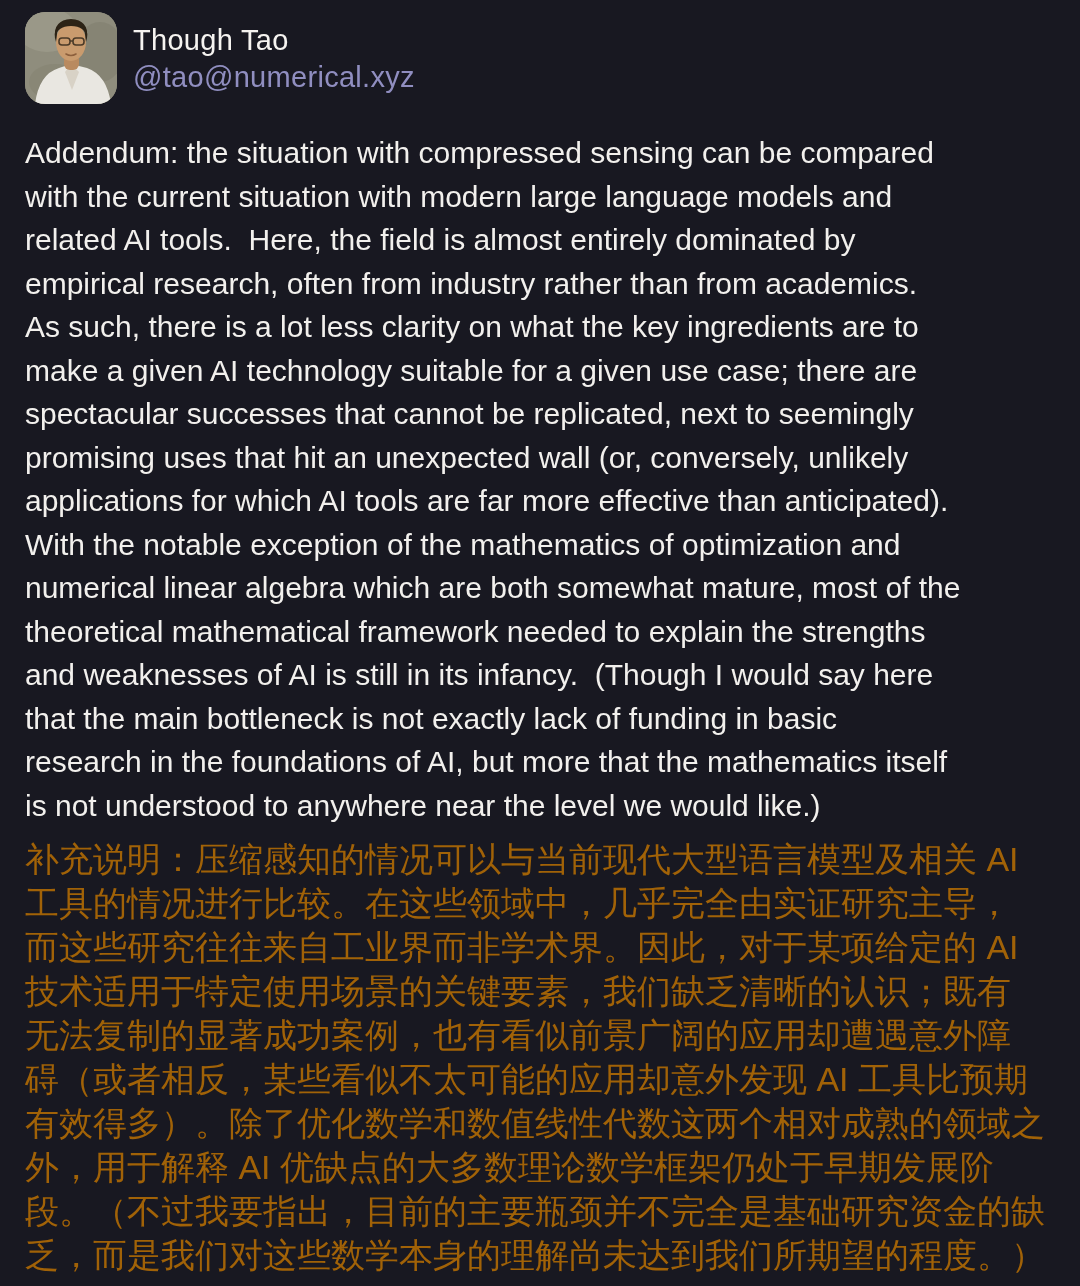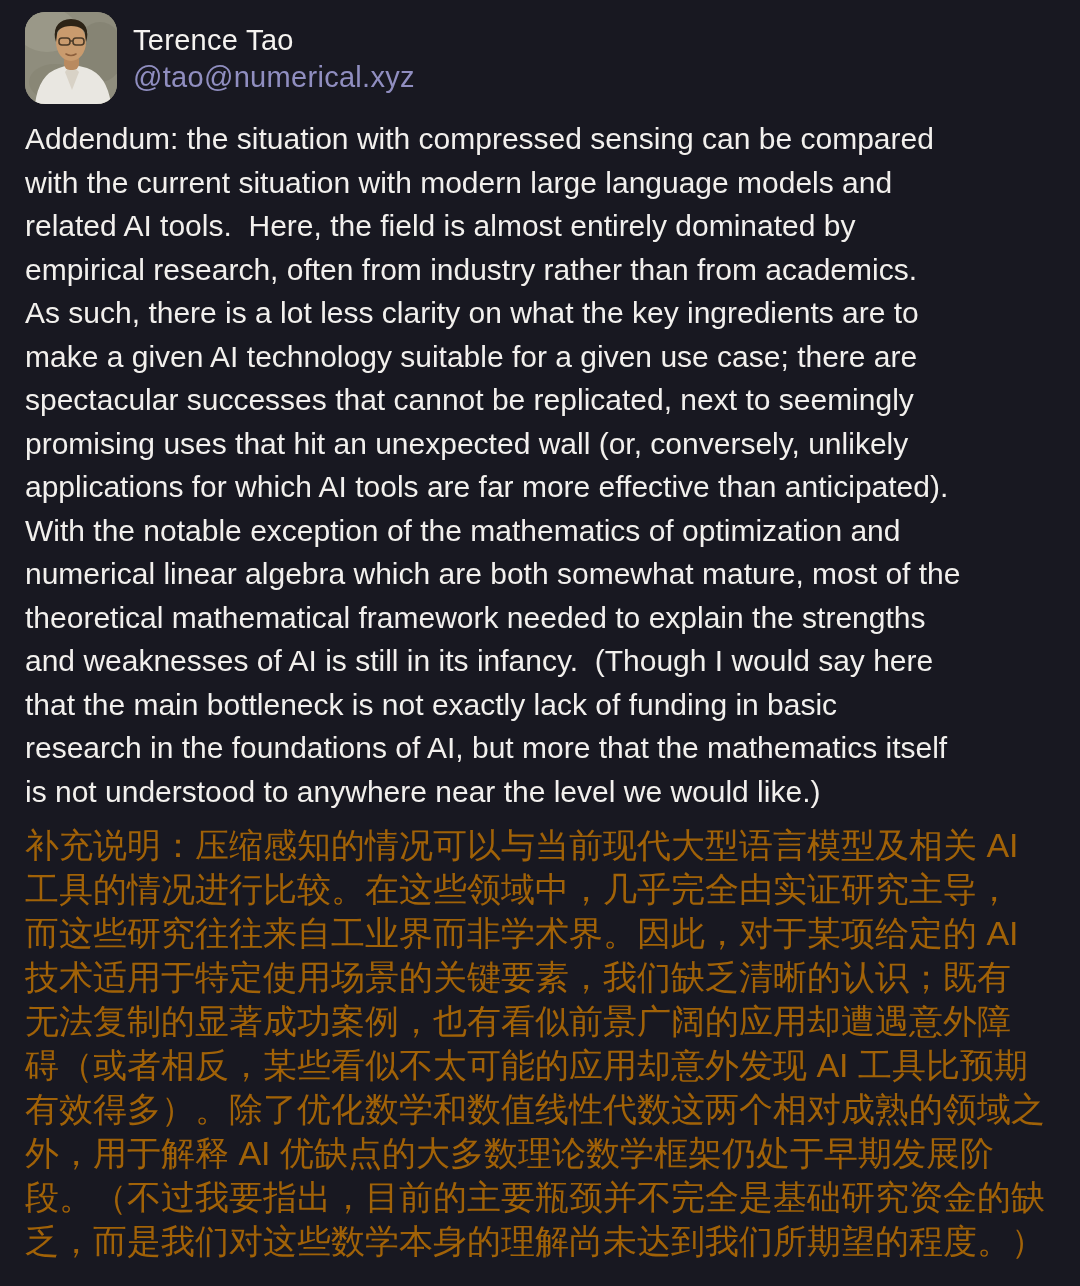--- a/index.html
+++ b/index.html
@@ -47,21 +47,21 @@
     font-weight: 400;
     letter-spacing: 0.3px;
   }
   .handle {
     color: #908ec0;
     font-size: 29px;
     line-height: 30px;
     letter-spacing: 0.3px;
   }
   .body-en {
-    margin-top: 13px;
+    margin-top: 27px;
     color: #f2f0ed;
     font-size: 30px;
     line-height: 43.5px;
     white-space: pre-wrap;
     letter-spacing: 0px;
   }
   .body-zh {
     margin-top: 10px;
     color: #a16207;
     font-size: 34px;
@@ -97,21 +97,21 @@
 
         <rect x="34" y="26" width="11" height="7" rx="3" fill="none" stroke="#4a3a28" stroke-width="1.6"></rect>
         <rect x="48" y="26" width="11" height="7" rx="3" fill="none" stroke="#4a3a28" stroke-width="1.6"></rect>
         <line x1="45" y1="29" x2="48" y2="29" stroke="#4a3a28" stroke-width="1.4"></line>
 
         <path d="M41 42 Q46 45 51 42" fill="none" stroke="#8c5f3c" stroke-width="1.6" stroke-linecap="round"></path>
       </svg>
     </div>
 
     <div class="identity">
-      <div class="display-name">Terence Tao</div>
+      <div class="display-name">Though Tao</div>
       <div class="handle">@tao@numerical.xyz</div>
     </div>
 
   </div>
 
   <div class="body-en">Addendum: the situation with compressed sensing can be compared
 with the current situation with modern large language models and
 related AI tools.  Here, the field is almost entirely dominated by
 empirical research, often from industry rather than from academics.
 As such, there is a lot less clarity on what the key ingredients are to

